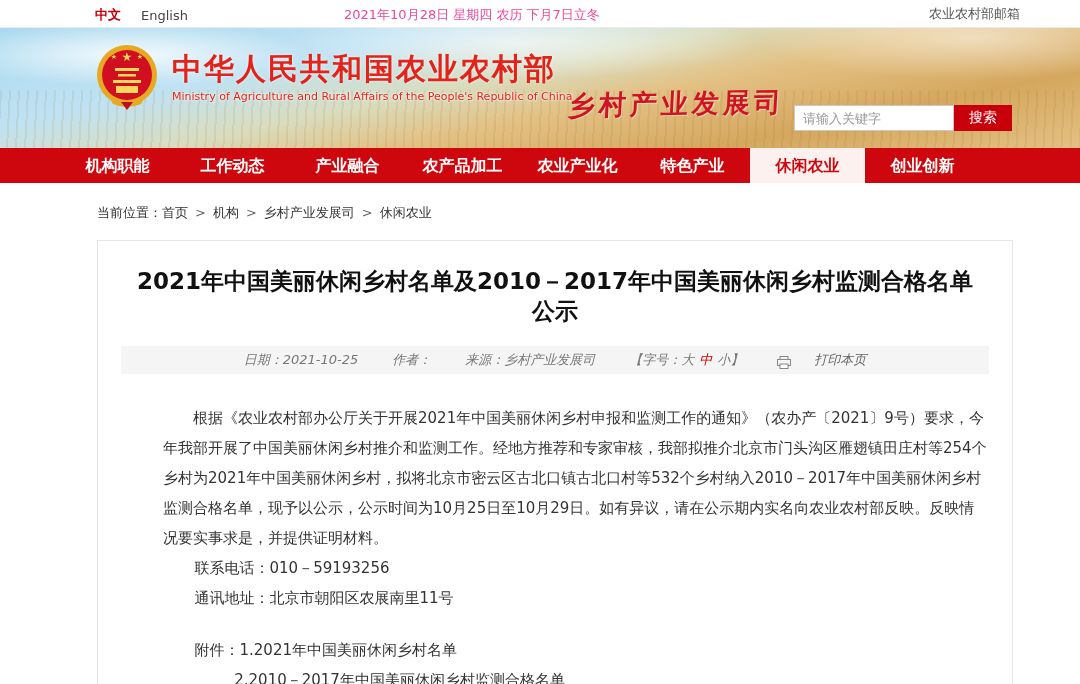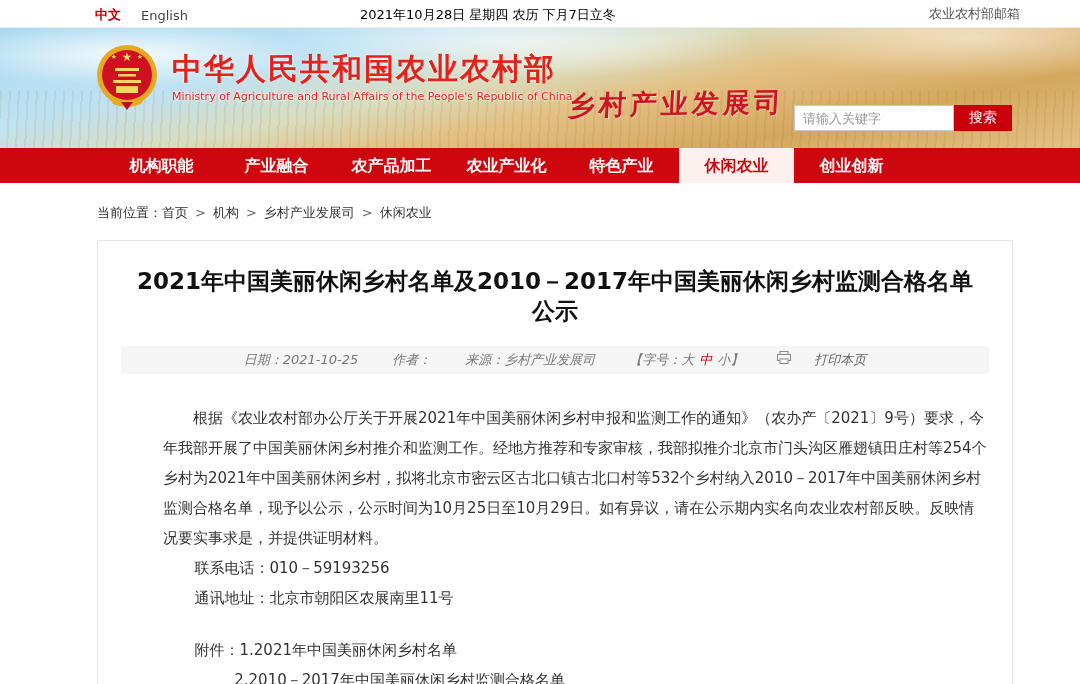--- a/index.html
+++ b/index.html
@@ -5,21 +5,21 @@
   * { margin:0; padding:0; box-sizing:border-box; }
   html,body { width:1080px; height:684px; overflow:hidden; background:#fff;
     font-family:"DejaVu Sans","Liberation Sans",sans-serif; }
   .page { position:relative; width:1080px; height:673px; background:#fff; }
 
   
   .topbar { position:relative; height:28px; background:#fff; border-bottom:1px solid #ececec; font-size:13px; }
   .topbar-left { position:absolute; left:95px; top:6px; display:flex; gap:20px; align-items:center; }
   .lang-zh { color:#c7000b; font-weight:bold; text-decoration:none; cursor:pointer; }
   .lang-en { color:#444; text-decoration:none; cursor:pointer; }
-  .topbar-date { position:absolute; left:360px; top:6px; color:#000000; }
+  .topbar-date { position:absolute; left:344px; top:6px; color:#ec4899; }
   .topbar-right { position:absolute; right:60px; top:5px; display:flex; gap:7px; align-items:center; color:#555; cursor:pointer;flex-direction:column; }
 
   
   .banner { position:relative; height:120px; overflow:hidden;
     background:
       radial-gradient(ellipse 260px 46px at 12% 22%, rgba(255,255,255,.85), rgba(255,255,255,0) 70%),
       radial-gradient(ellipse 340px 52px at 48% 12%, rgba(255,255,255,.65), rgba(255,255,255,0) 70%),
       radial-gradient(ellipse 300px 60px at 90% 8%,  rgba(255,255,255,.5), rgba(255,255,255,0) 70%),
       linear-gradient(168deg, #a9d9f0 0%, #bfe2f3 28%, #d9ddc0 44%, #e3c184 58%, #d5a75e 78%, #e3c183 100%);
   }
@@ -33,39 +33,39 @@
   .dept-title { position:absolute; left:568px; top:58px; z-index:2; font-size:27px; font-weight:bold;
       color:#cf1322; letter-spacing:4px; transform:skewX(-4deg) rotate(-1deg);
       text-shadow:1px 1px 0 rgba(255,255,255,.45); }
   .search { position:absolute; right:68px; bottom:17px; display:flex; z-index:3; }
   .search input { width:160px; height:26px; border:1px solid #c9c9c9; background:#fff; padding:12px 8px;
       font-size:13px; color:#333; outline:none; }
   .search input::placeholder { color:#999; }
   .search button { width:58px; height:26px; border:none; background:#c7000b; color:#fff; font-size:14px; cursor:pointer; }
 
   
-  .mainnav { display:flex; height:35px; background:#ce070e; padding-left:104px; }
+  .mainnav { display:flex; height:35px; background:#ce070e; padding-left:60px; }
   .nav-item { width:115px; text-align:center; line-height:35px; color:#fff; font-size:16px; font-weight:bold;
       text-decoration:none; cursor:pointer; }
   .nav-item.active { background:#fcf1ef; color:#ce070e; }
 
   
   .breadcrumb { padding:21px 16px 0 97px; font-size:13px; color:#333; height:57px; }
   .breadcrumb a { color:#333; text-decoration:none; cursor:pointer; }
   .crumb-sep { margin:0 7px; color:#666; }
 
   
   .article-box { margin-left:97px; width:916px; background:#fff;
       border:1px solid #e6e6e6; border-bottom:none; height:444px; }
   .article-title { padding:26px 30px 0; text-align:center; font-size:23px; font-weight:bold; color:#111; line-height:1.3; }
   .meta { margin:19px 23px 3px; height:28px; background:#f5f5f5; display:flex; justify-content:center;
       align-items:center; gap:34px; font-size:13px; color:#777; white-space:nowrap;font-style:italic; }
   .meta .fs-mid { color:#cc0000; margin:0 5px; cursor:pointer; }
   .meta .fs-big, .meta .fs-small { cursor:pointer; }
-  .meta .print { display:flex; align-items:flex-start; gap:23px; cursor:pointer; color:#666; }
+  .meta .print { display:flex; align-items:flex-end; gap:23px; cursor:pointer; color:#666; }
   .content { padding:26px 25px 0 65px; font-size:15px; color:#333; line-height:30px; }
   .content p.para { text-indent:2em; }
   .content p.ind2 { text-indent:2.1em; }
   .content p.ind47 { text-indent:4.75em; }
   .content p.blank { height:22px; }
 </style>
 </head>
 <body>
 
 <div class="page">
@@ -107,20 +107,21 @@
     </div>
     <div class="dept-title">乡村产业发展司</div>
     <div class="search">
       <input type="text" placeholder="请输入关键字" style="">
       <button>搜索</button>
     </div>
   </div>
 
   <nav class="mainnav">
     <a class="nav-item">机构职能</a>
+    <a class="nav-item">工作动态</a>
     <a class="nav-item">产业融合</a>
     <a class="nav-item">农产品加工</a>
     <a class="nav-item">农业产业化</a>
     <a class="nav-item">特色产业</a>
     <a class="nav-item active">休闲农业</a>
     <a class="nav-item">创业创新</a>
   </nav>
 
   <div class="breadcrumb">
     <span>当前位置：</span><a>首页</a><span class="crumb-sep">&gt;</span><a>机构</a><span class="crumb-sep">&gt;</span><a>乡村产业发展司</a><span class="crumb-sep">&gt;</span><a>休闲农业</a>

